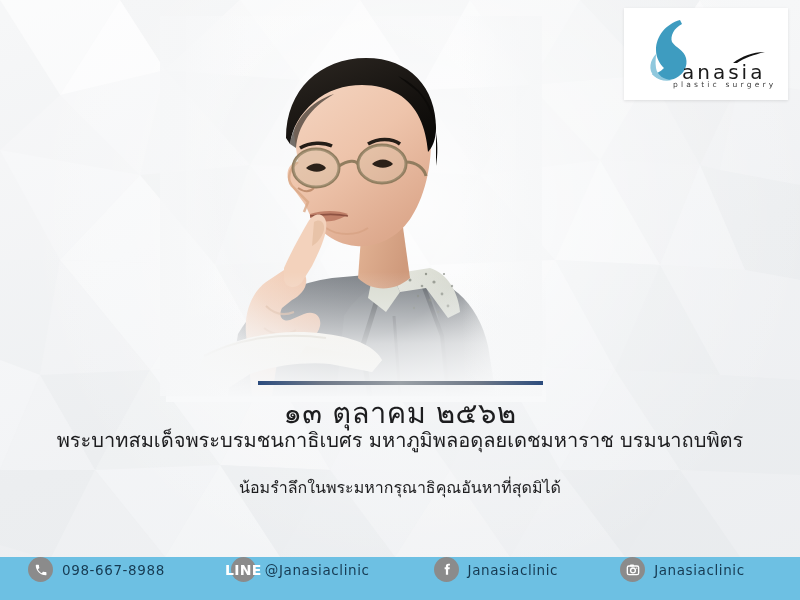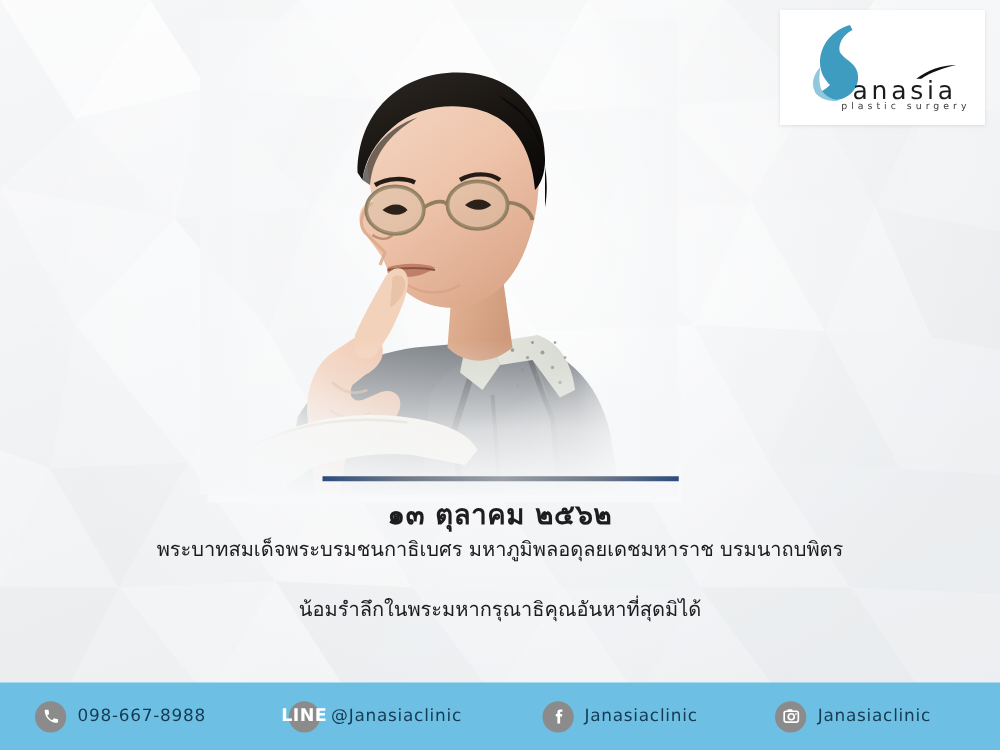--- a/index.html
+++ b/index.html
@@ -118,54 +118,54 @@
   .text-block {
     position: absolute;
     left: 0;
     top: 398px;
     width: 800px;
     text-align: center;
     color: #1d1d1f;
     font-family: "DejaVu Sans", "Liberation Sans", sans-serif;
   }
   .line-date {
-    font-size: 22px;
-    font-weight: 700;
+    font-size: 29px;
+    font-weight: 400;
     line-height: 30px;
     letter-spacing: 0.5px;
   }
   .line-occasion {
     font-size: 17px;
     line-height: 22px;
     margin-top: 1px;
   }
   .line-royal {
-    font-size: 16px;
+    font-size: 20px;
     line-height: 22px;
     margin-top: 1px;
   }
   .tribute {
     margin-top: 26px;
   }
   .line-tribute1,
   .line-tribute2 {
     font-size: 16px;
     line-height: 22px;
   }
 
   
   .footer {
     position: absolute;
     left: 0;
     bottom: 0;
     width: 800px;
-    height: 54px;
+    height: 43px;
     background: #6dc0e3;
     display: flex;
-    align-items: center;
+    align-items: flex-start;
   }
   .contact {
     display: flex;
     align-items: center;
     gap: 9px;
   }
   .contact-phone   { margin-left: 28px; }
   .contact-line    { margin-left: 66px; }
   .contact-fb      { margin-left: 64px; }
   .contact-ig      { margin-left: 62px; }

